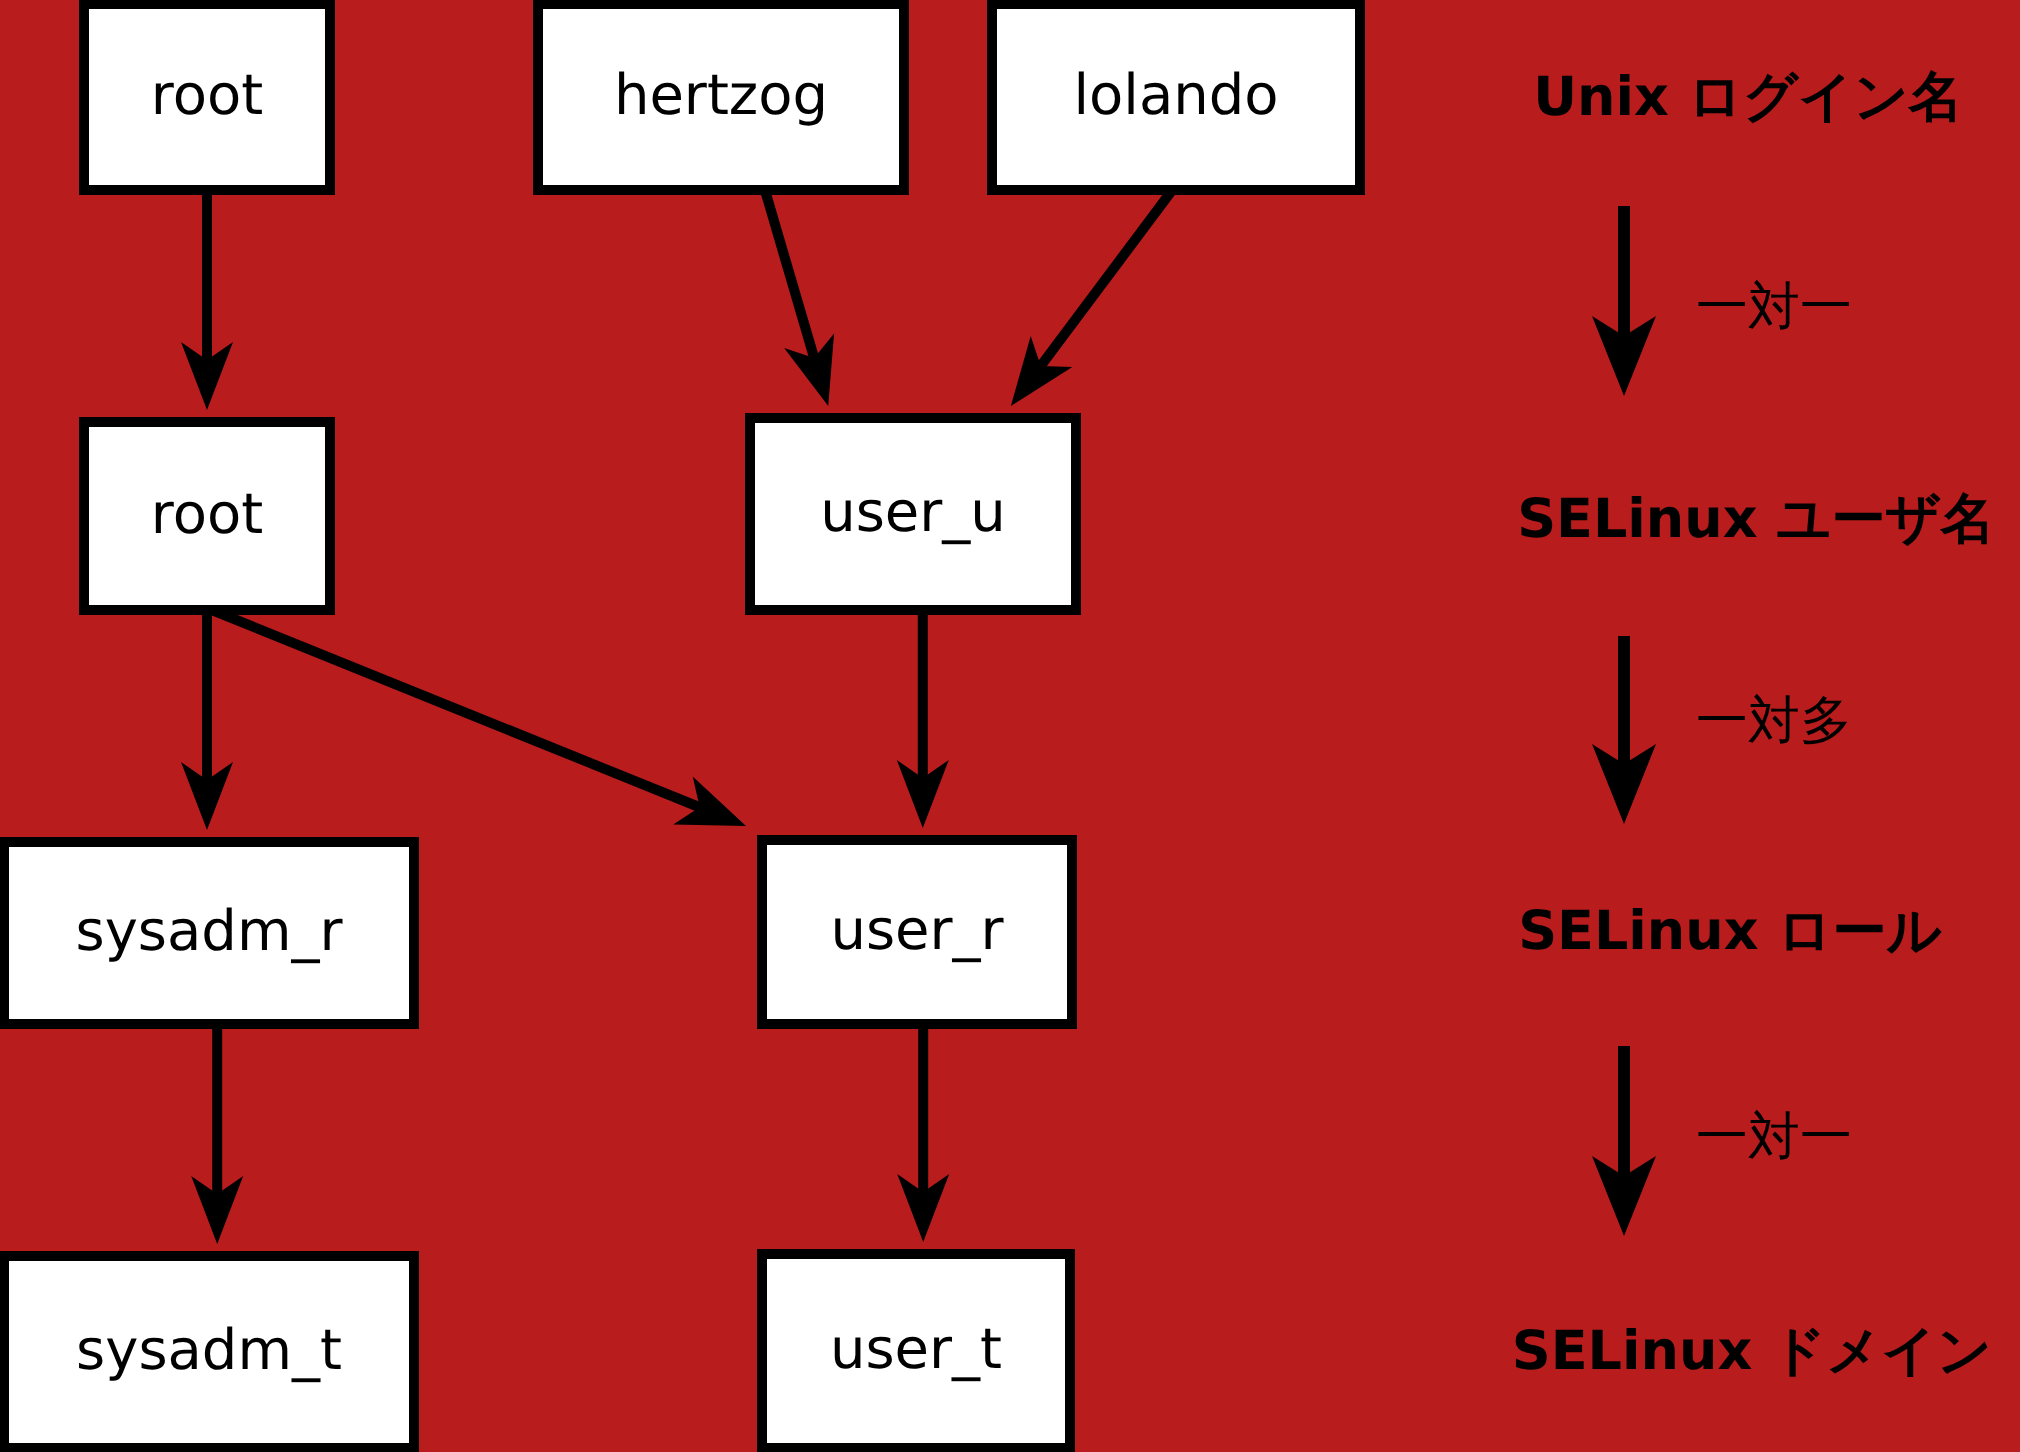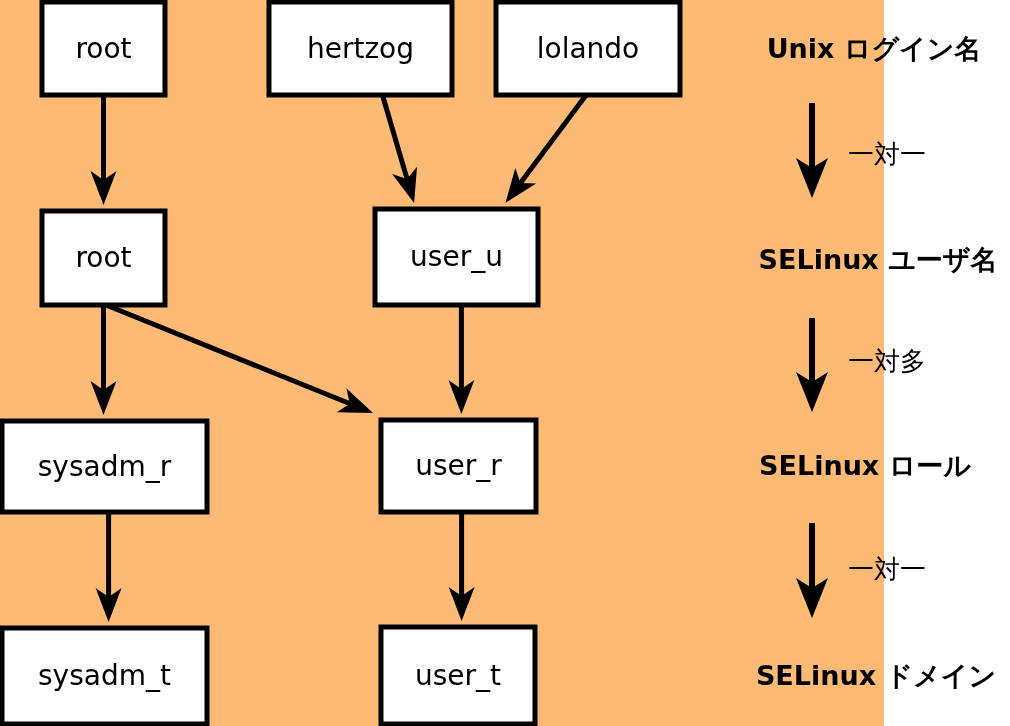--- a/index.html
+++ b/index.html
@@ -8,23 +8,23 @@
     background: #ffffff;
   }
   body {
     width: 1010px;
     height: 726px;
     overflow: hidden;
     font-family: "DejaVu Sans", sans-serif;
   }
   #diagram-root {
     position: relative;
-    width: 884px;
+    width: 1010px;
     height: 726px;
-    background: #fdba74;
+    background: #b91c1c;
   }
   svg.diagram {
     display: block;
     width: 1010px;
     height: 726px;
   }
   .node-box {
     fill: #ffffff;
     stroke: #000000;
     stroke-width: 5;

